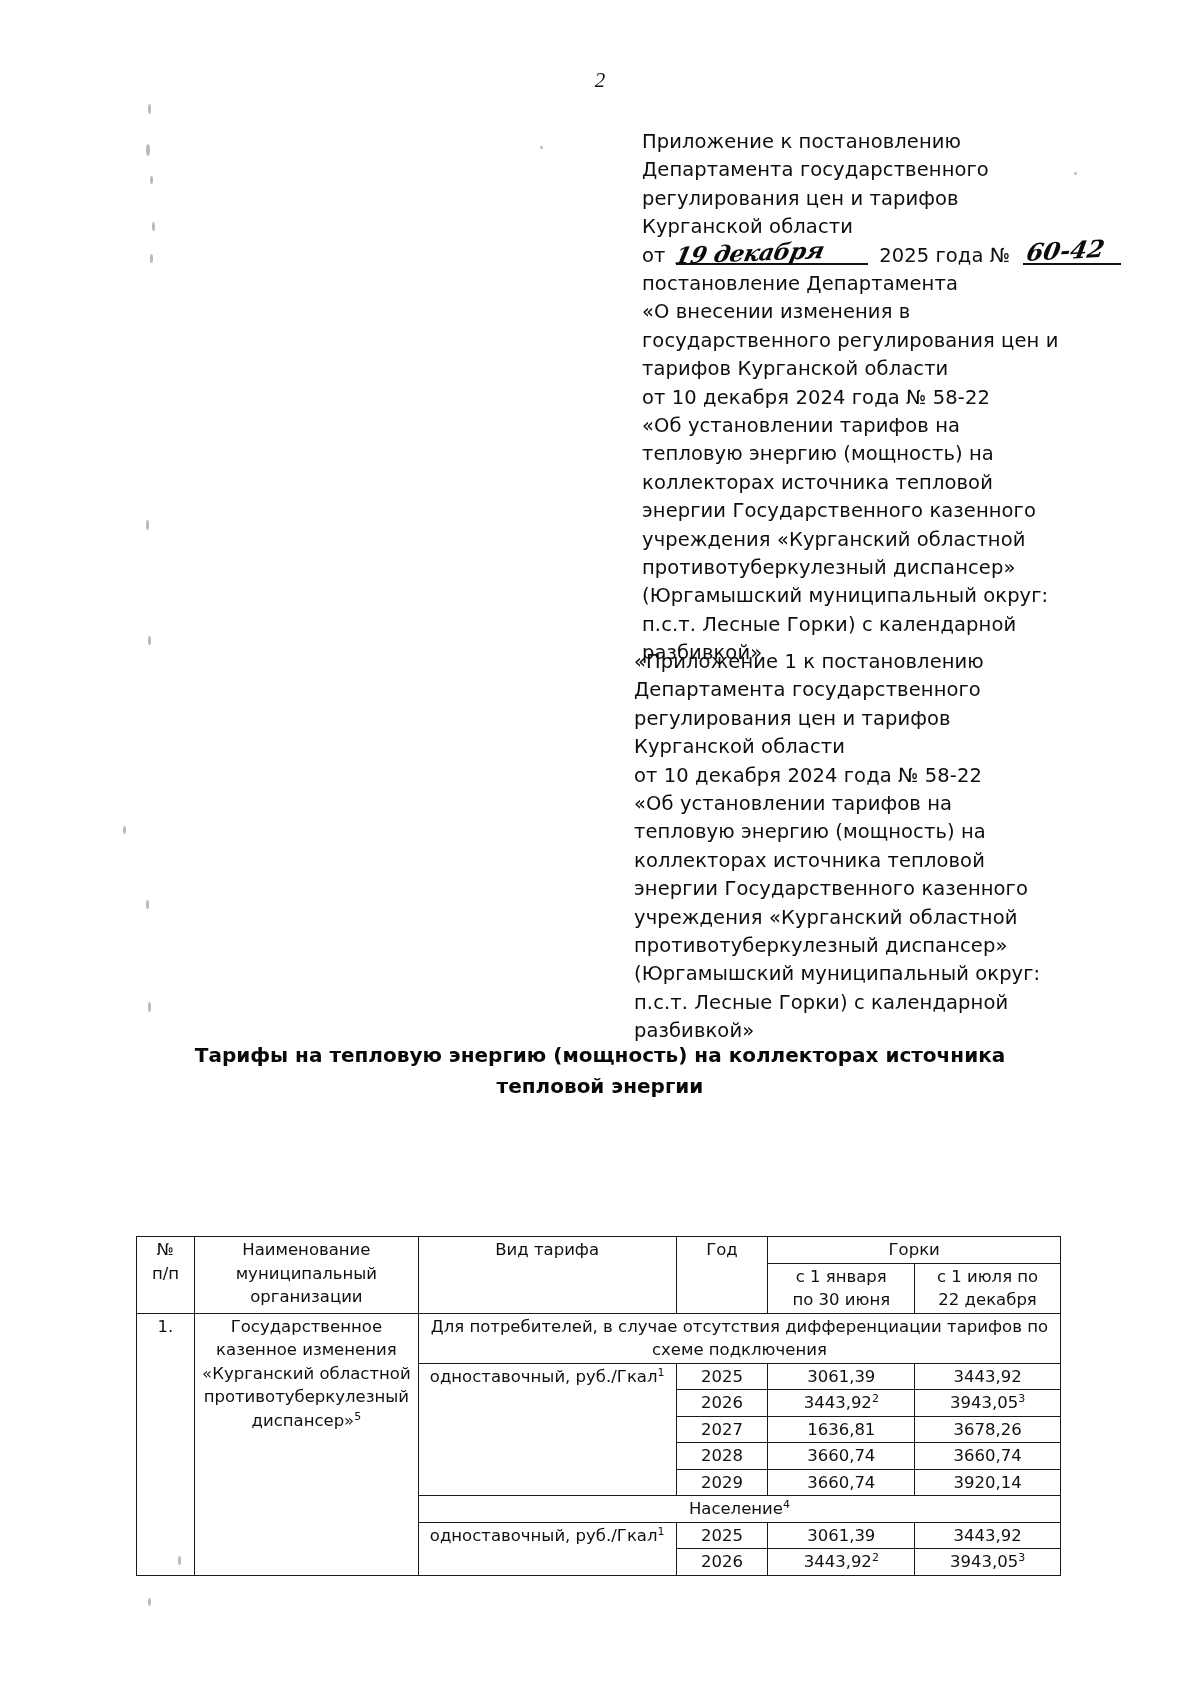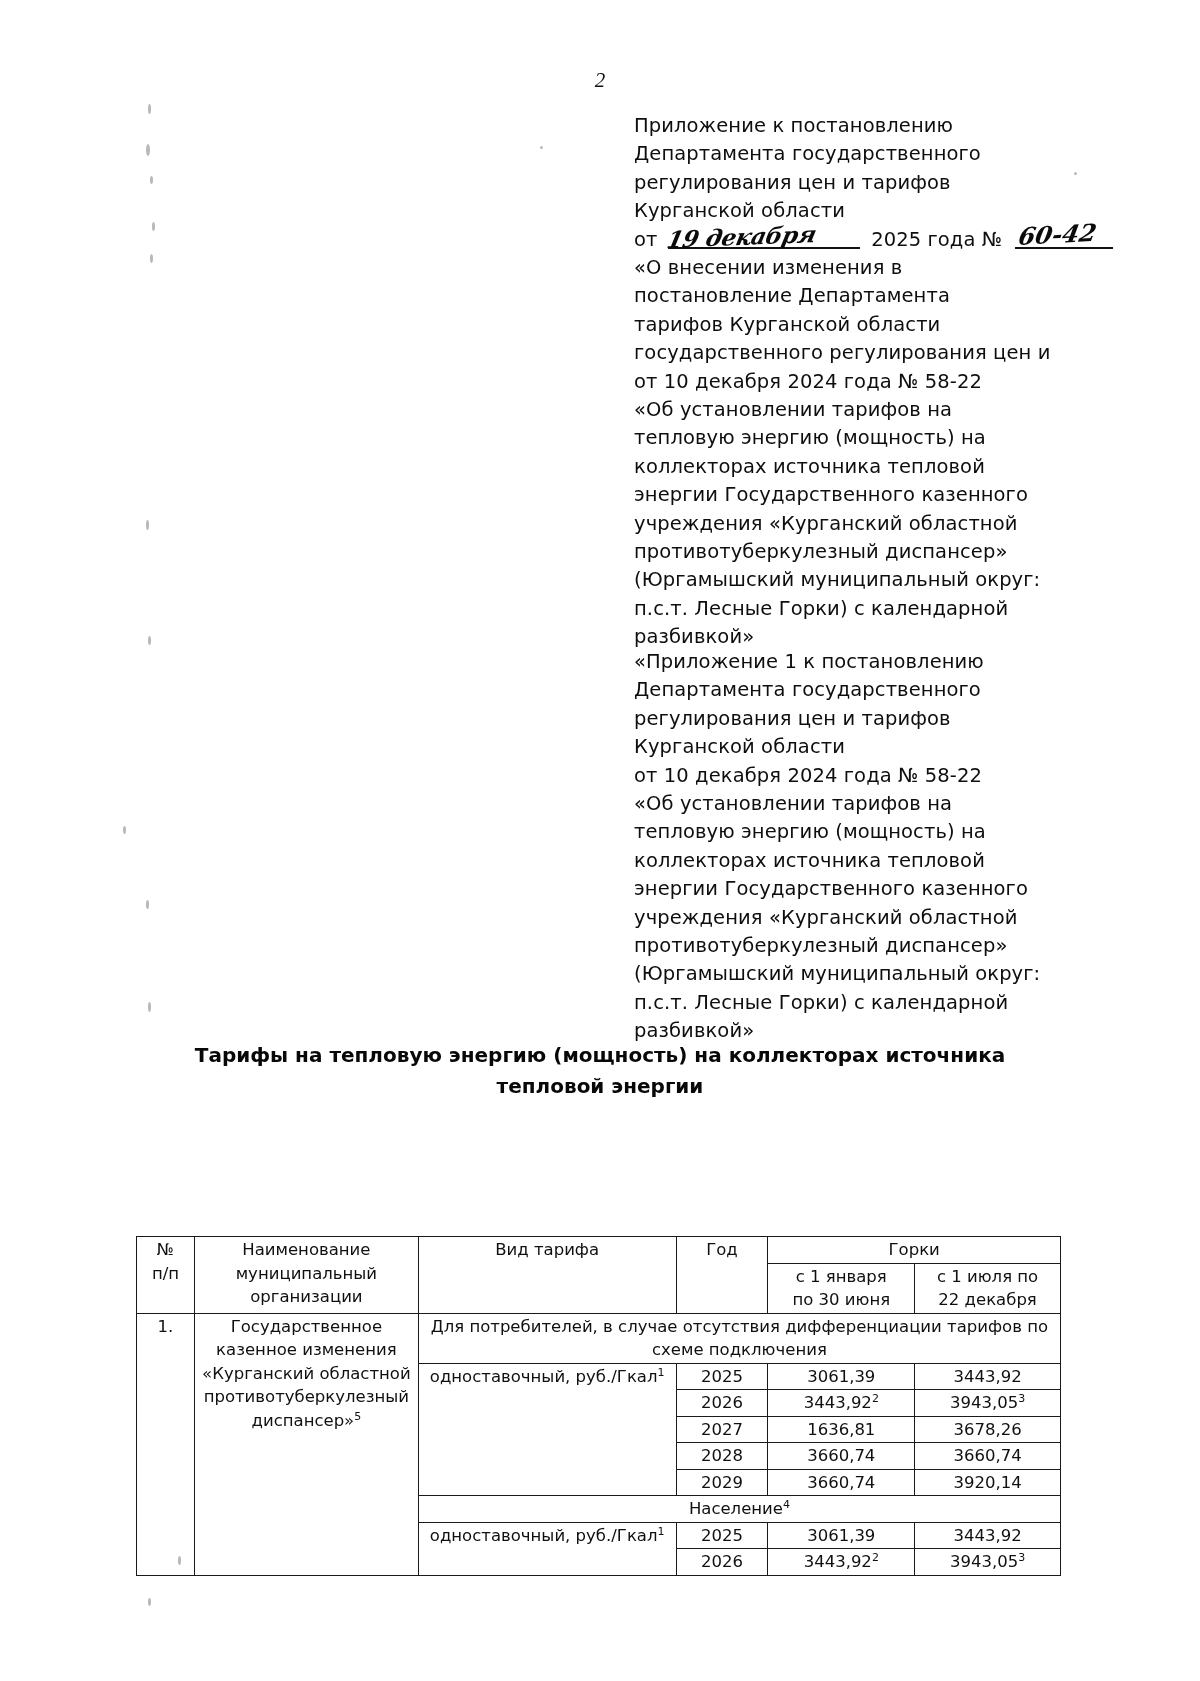--- a/index.html
+++ b/index.html
@@ -38,21 +38,21 @@
 
   .appendix-block {
     position: absolute;
     left: 634px;
     width: 470px;
     font-size: 19.5px;
     line-height: 28.4px;
     color: #0e0e0e;
     letter-spacing: 0.1px;
   }
-  #block-one { top: 112px; }
+  #block-one { top: 128px; margin-left: 8px; }
   #block-two { top: 648px; }
 
   .appendix-block .line { white-space: nowrap; }
 
   
   .date-line {
     position: relative;
     white-space: nowrap;
     height: 28.4px;
   }
@@ -167,24 +167,24 @@
       <span class="date-prefix">от</span>
       <span class="blank-rule">
         <span class="hand">19 декабря</span>
       </span>
       <span>2025 года №</span>
       <span class="blank-rule short">
         <span class="hand num">60-42</span>
       </span>
     </div>
 
+    <div class="line">постановление Департамента</div>
     <div class="line">«О внесении изменения в</div>
-    <div class="line">постановление Департамента</div>
+    <div class="line">государственного регулирования цен и</div>
     <div class="line">тарифов Курганской области</div>
-    <div class="line">государственного регулирования цен и</div>
     <div class="line">от 10 декабря 2024 года № 58-22</div>
     <div class="line">«Об установлении тарифов на</div>
     <div class="line">тепловую энергию (мощность) на</div>
     <div class="line">коллекторах источника тепловой</div>
     <div class="line">энергии Государственного казенного</div>
     <div class="line">учреждения «Курганский областной</div>
     <div class="line">противотуберкулезный диспансер»</div>
     <div class="line">(Юргамышский муниципальный округ:</div>
     <div class="line">п.с.т. Лесные Горки) с календарной</div>
     <div class="line">разбивкой»</div>

